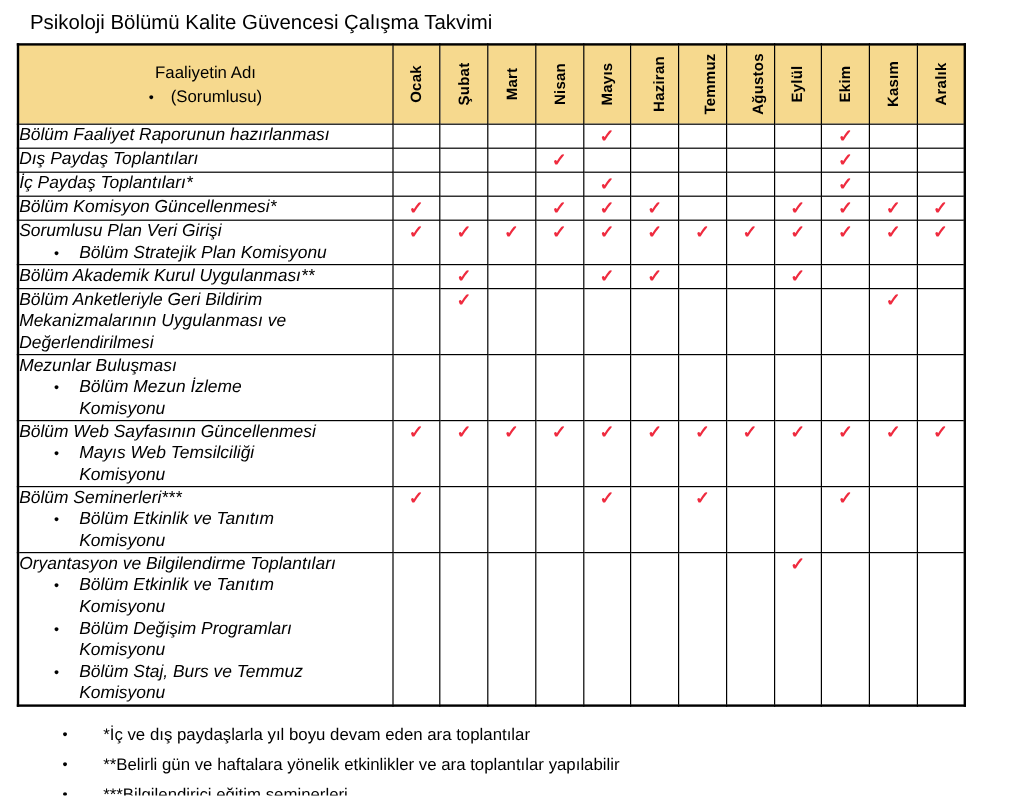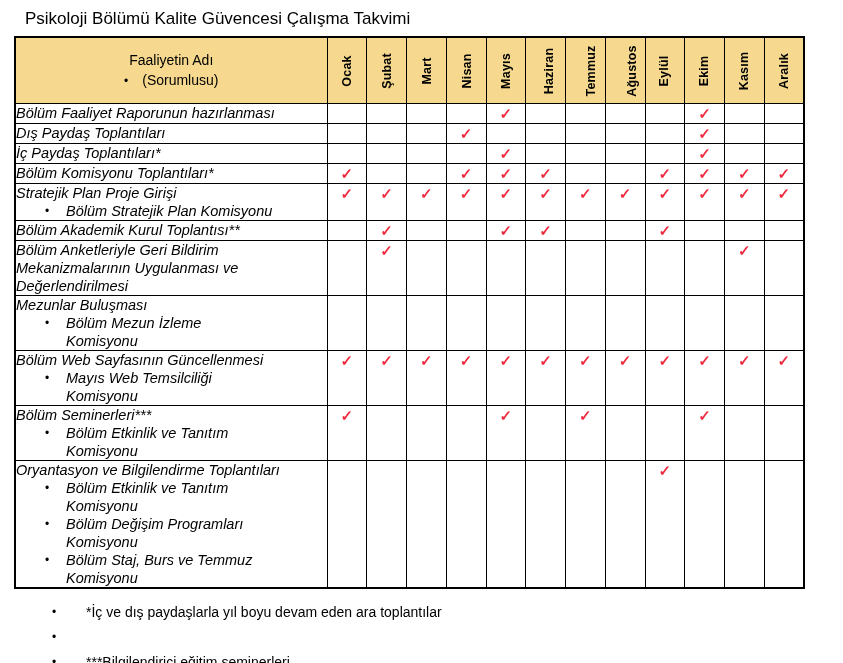--- a/index.html
+++ b/index.html
@@ -177,59 +177,59 @@
           <td class="check"></td>
           <td class="check"></td>
           <td class="check"></td>
           <td class="check"></td>
           <td class="check"><span>✓</span></td>
           <td class="check"></td>
           <td class="check"></td>
         </tr>
         <tr>
           <td class="activity">
-            <div class="main">Bölüm Komisyonu Toplantıları*</div>
-          </td>
-          <td class="check"><span>✓</span></td>
-          <td class="check"></td>
-          <td class="check"></td>
-          <td class="check"><span>✓</span></td>
-          <td class="check"><span>✓</span></td>
-          <td class="check"><span>✓</span></td>
-          <td class="check"></td>
-          <td class="check"></td>
-          <td class="check"><span>✓</span></td>
-          <td class="check"><span>✓</span></td>
-          <td class="check"><span>✓</span></td>
-          <td class="check"><span>✓</span></td>
-        </tr>
-        <tr>
-          <td class="activity">
-            <div class="main">Stratejik Plan Proje Girişi</div>
+            <div class="main">Bölüm Komisyon Güncellenmesi*</div>
+          </td>
+          <td class="check"><span>✓</span></td>
+          <td class="check"></td>
+          <td class="check"></td>
+          <td class="check"><span>✓</span></td>
+          <td class="check"><span>✓</span></td>
+          <td class="check"><span>✓</span></td>
+          <td class="check"></td>
+          <td class="check"></td>
+          <td class="check"><span>✓</span></td>
+          <td class="check"><span>✓</span></td>
+          <td class="check"><span>✓</span></td>
+          <td class="check"><span>✓</span></td>
+        </tr>
+        <tr>
+          <td class="activity">
+            <div class="main">Sorumlusu Plan Veri Girişi</div>
             <div class="sub">
               <span class="b">•</span>
               <span class="st">Bölüm Stratejik Plan Komisyonu</span>
             </div>
           </td>
           <td class="check"><span>✓</span></td>
           <td class="check"><span>✓</span></td>
           <td class="check"><span>✓</span></td>
           <td class="check"><span>✓</span></td>
           <td class="check"><span>✓</span></td>
           <td class="check"><span>✓</span></td>
           <td class="check"><span>✓</span></td>
           <td class="check"><span>✓</span></td>
           <td class="check"><span>✓</span></td>
           <td class="check"><span>✓</span></td>
           <td class="check"><span>✓</span></td>
           <td class="check"><span>✓</span></td>
         </tr>
         <tr>
           <td class="activity">
-            <div class="main">Bölüm Akademik Kurul Toplantısı**</div>
+            <div class="main">Bölüm Akademik Kurul Uygulanması**</div>
           </td>
           <td class="check"></td>
           <td class="check"><span>✓</span></td>
           <td class="check"></td>
           <td class="check"></td>
           <td class="check"><span>✓</span></td>
           <td class="check"><span>✓</span></td>
           <td class="check"></td>
           <td class="check"></td>
           <td class="check"><span>✓</span></td>
@@ -349,20 +349,21 @@
       </tbody>
   </table>
 
   <ul class="notes">
     <li class="note">
       <span class="nb">•</span>
       <span>*İç ve dış paydaşlarla yıl boyu devam eden ara toplantılar</span>
     </li>
     <li class="note">
       <span class="nb">•</span>
+      <span>**Belirli gün ve haftalara yönelik etkinlikler ve ara toplantılar yapılabilir</span>
     </li>
     <li class="note">
       <span class="nb">•</span>
       <span>***Bilgilendirici eğitim seminerleri</span>
     </li>
   </ul>
 
 </div>
 
 </body></html>

